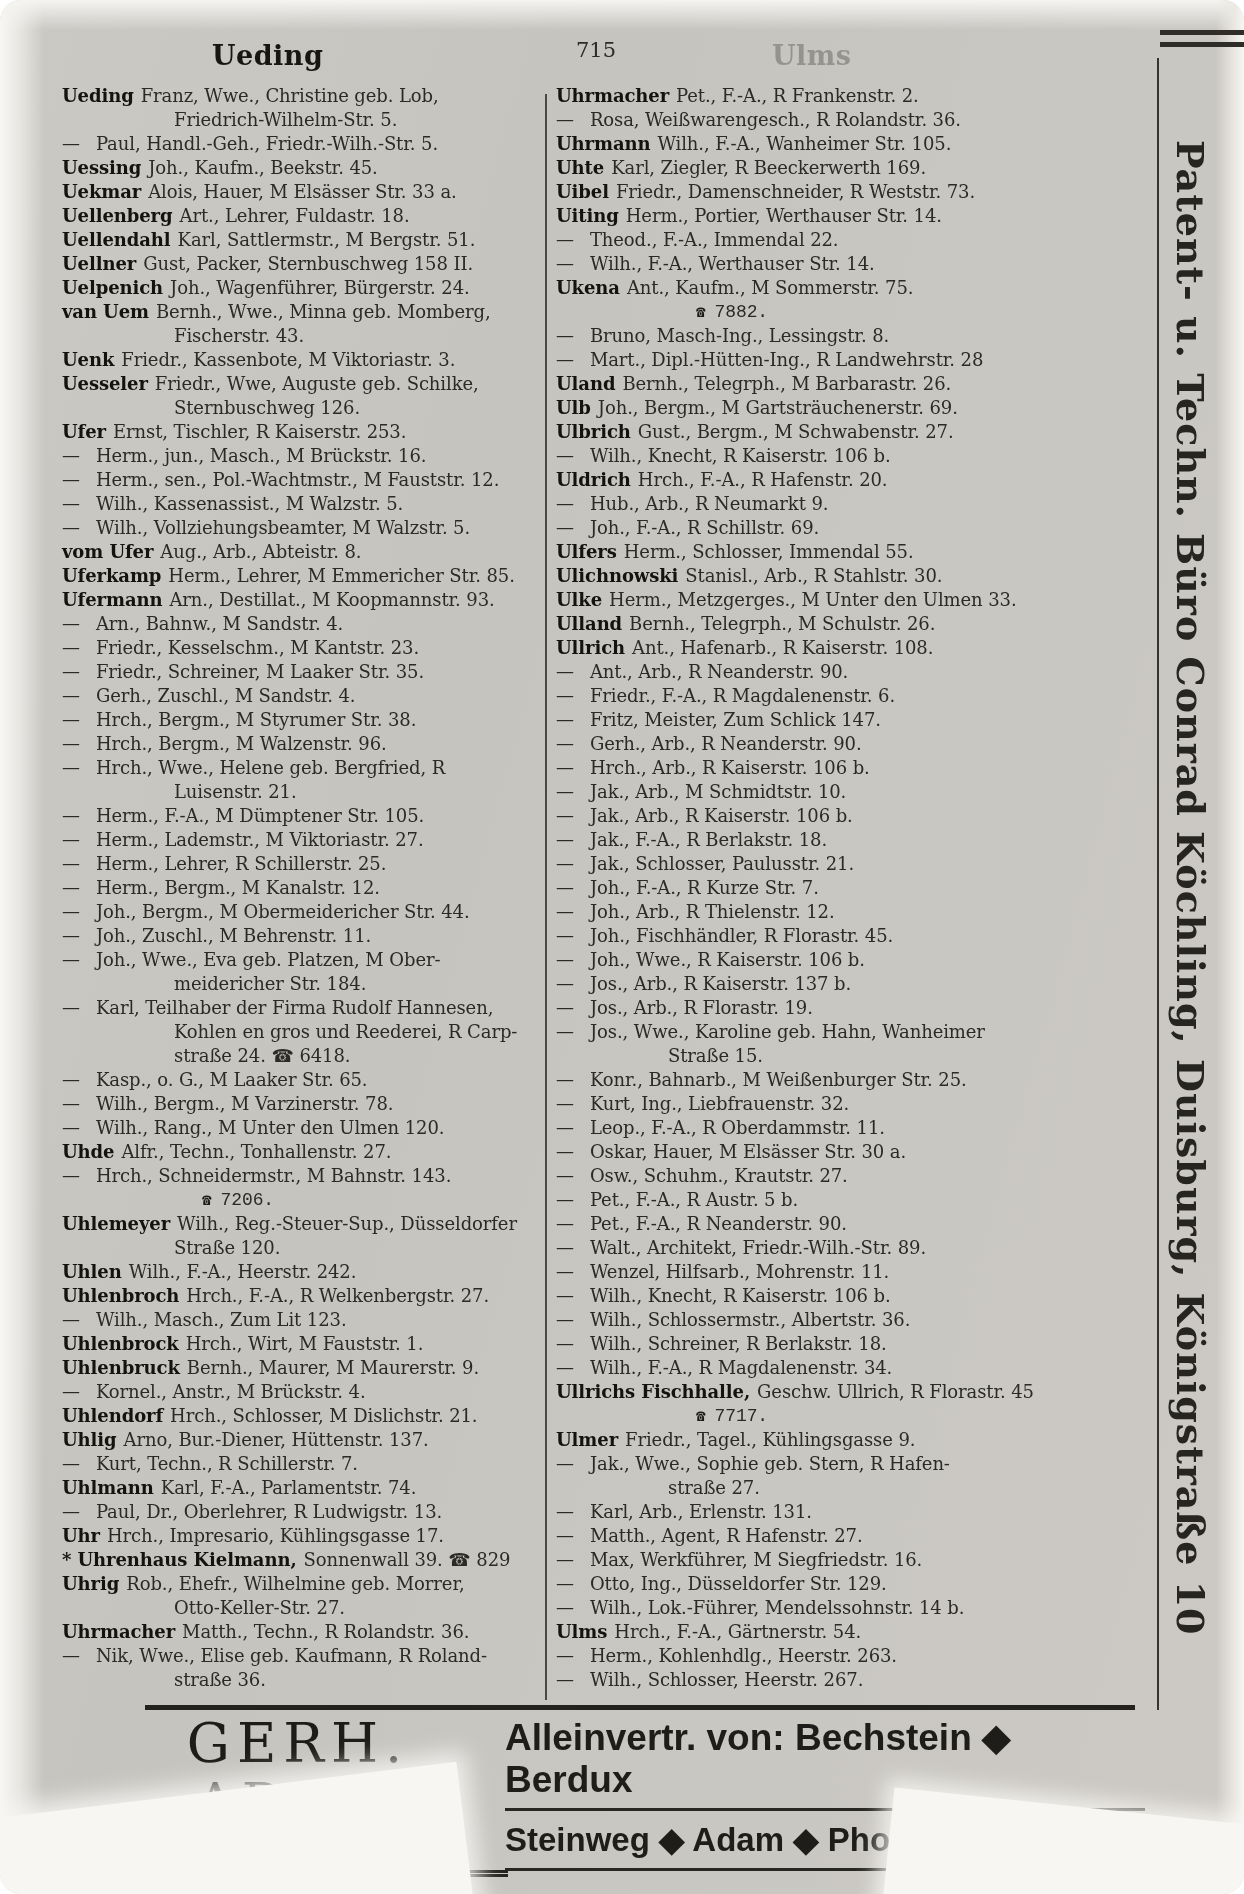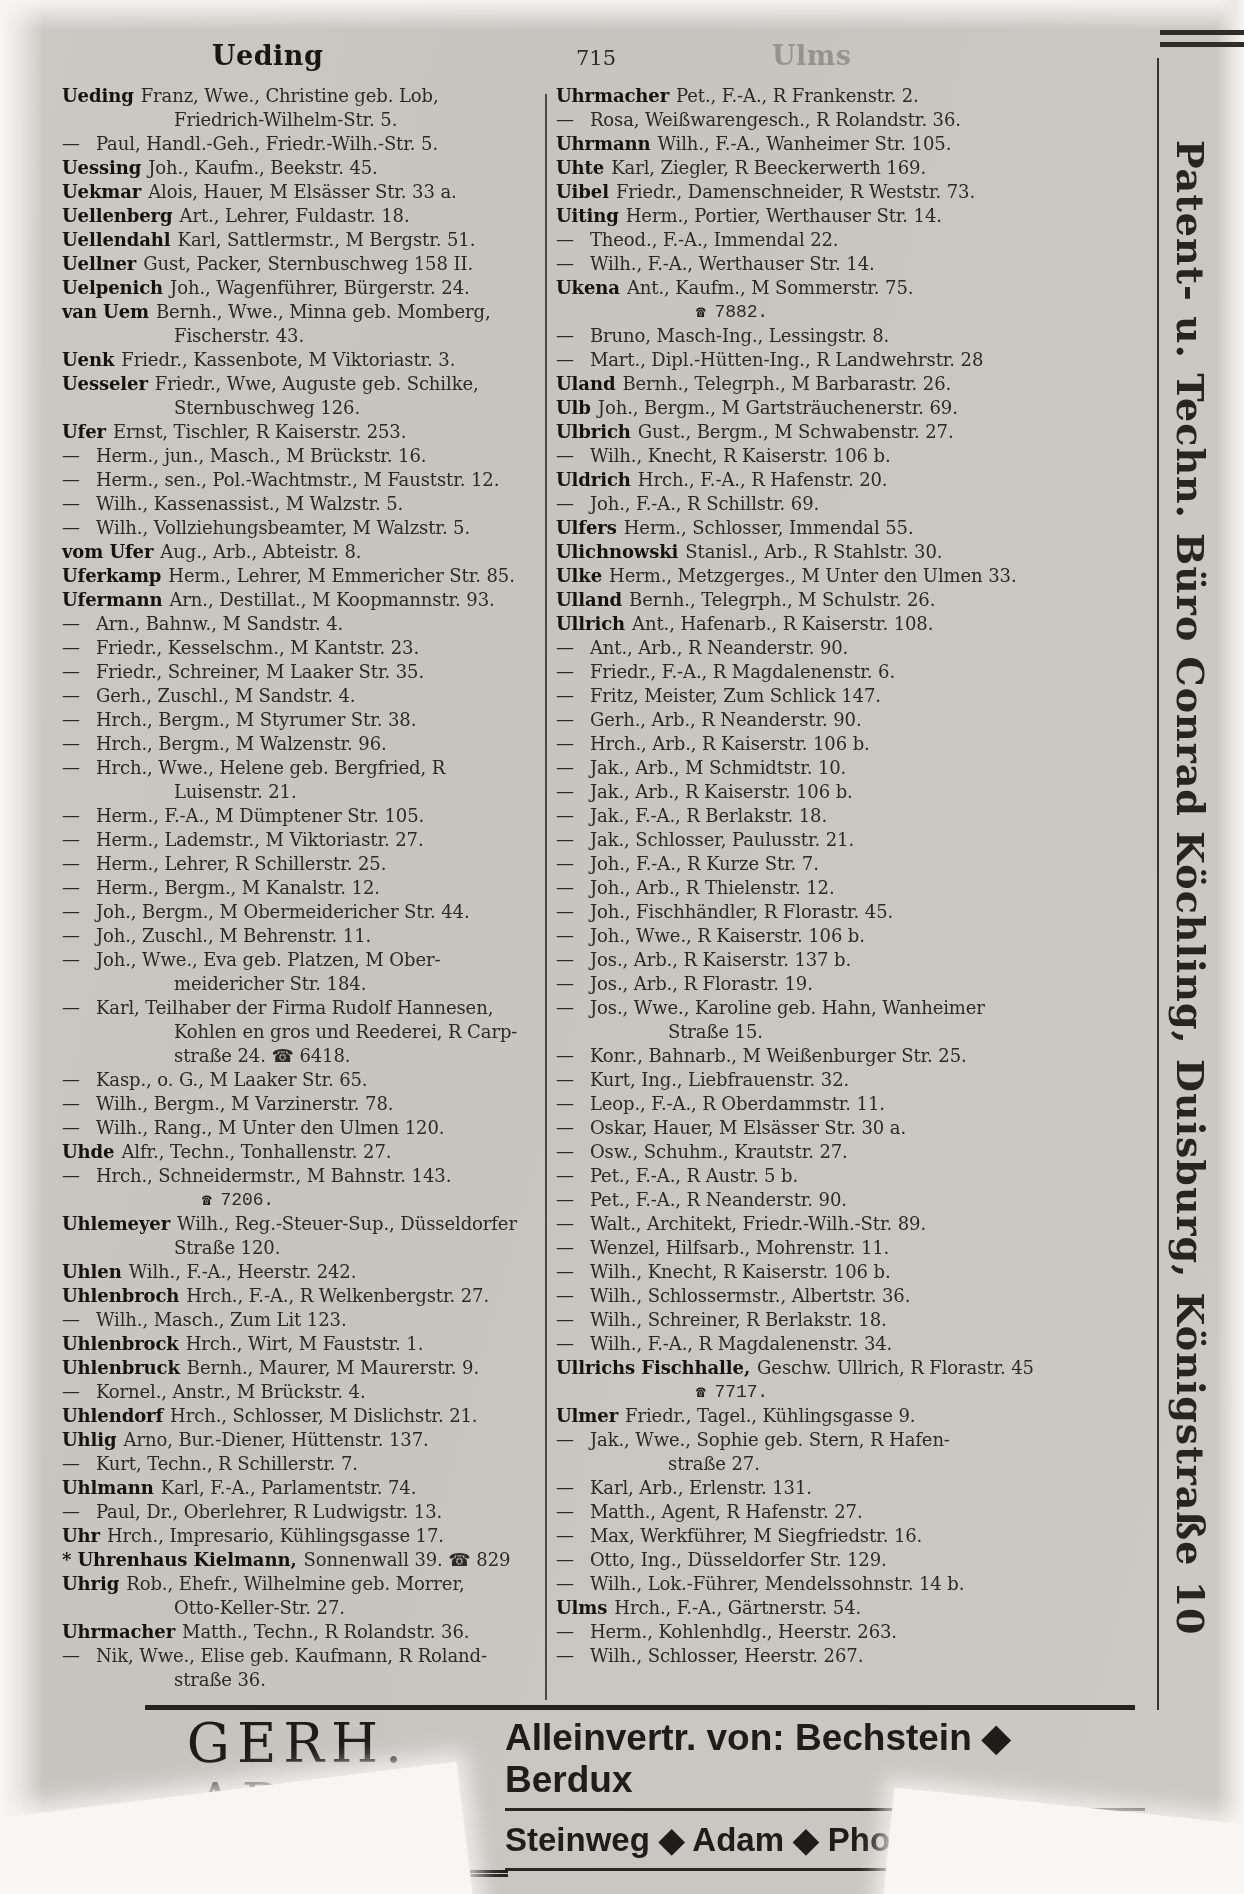--- a/index.html
+++ b/index.html
@@ -1,36 +1,37 @@
 <!DOCTYPE html>
 <html><head>
 <meta charset="utf-8">
 <style>
   html,body { margin:0; padding:0; }
   .page {
     position:relative; width:1244px; height:1894px; overflow:hidden;
     background:linear-gradient(105deg,#cbc9c4 0%,#c6c4bf 35%,#c9c7c2 65%,#ccc9c4 100%);
     font-family:"DejaVu Serif", serif;
+    border-radius:21px;
   }
   
   .edge-left  { position:absolute; left:0; top:0; width:44px; height:100%;
     background:linear-gradient(to right,#f8f7f4 0%,#e7e6e2 45%,rgba(231,230,226,0) 100%); }
   .edge-top   { position:absolute; left:0; top:0; width:100%; height:30px;
     background:linear-gradient(to bottom,#f5f4f1 0%,rgba(245,244,241,0) 100%); }
   .edge-right { position:absolute; right:0; top:0; width:28px; height:100%;
     background:linear-gradient(to right,rgba(238,236,232,0) 0%,#ece9e4 70%,#f7f6f3 100%); }
   .wedge-bl { position:absolute; left:-70px; bottom:-90px; width:540px; height:190px;
     background:#f7f6f3; transform:rotate(-7deg); box-shadow:0 0 22px 10px rgba(247,246,243,.85); }
   .wedge-br { position:absolute; right:-60px; bottom:-95px; width:420px; height:180px;
     background:#f7f6f3; transform:rotate(6deg); box-shadow:0 0 20px 9px rgba(247,246,243,.8); }
 
   
   .hdr-word  { position:absolute; top:40px; font-size:27px; font-weight:bold; color:#17160f; letter-spacing:.5px; }
   #hdr-left  { left:212px; }
-  #hdr-page  { position:absolute; top:46px; left:576px; font-size:21px; color:#2d2c28; }
+  #hdr-page  { position:absolute; top:38px; left:576px; font-size:21px; color:#2d2c28; }
   #hdr-right { left:772px; color:#6d6c64; opacity:.55; filter:blur(.5px); }
 
   
   .col { position:absolute; top:84px; }
   #col-left  { left:62px;  width:480px; }
   #col-right { left:556px; width:460px; }
   .line { white-space:nowrap; height:24px; font-size:18px; line-height:24px;
           color:#2b2a26; letter-spacing:-.1px; }
   .line .b { font-weight:bold; color:#14130f; margin-right:7px; }
   .line.cont  { padding-left:112px; }
@@ -155,20 +156,21 @@
       <div class="line dash"><span class="dash-mark">—</span><span>Wilh., F.-A., Werthauser Str. 14.</span></div>
       <div class="line head"><span class="b">Ukena</span><span>Ant., Kaufm., M Sommerstr. 75.</span></div>
       <div class="line phone"><span class="phone-icon">☎</span><span>7882.</span></div>
       <div class="line dash"><span class="dash-mark">—</span><span>Bruno, Masch-Ing., Lessingstr. 8.</span></div>
       <div class="line dash"><span class="dash-mark">—</span><span>Mart., Dipl.-Hütten-Ing., R Landwehrstr. 28</span></div>
       <div class="line head"><span class="b">Uland</span><span>Bernh., Telegrph., M Barbarastr. 26.</span></div>
       <div class="line head"><span class="b">Ulb</span><span>Joh., Bergm., M Gartsträuchenerstr. 69.</span></div>
       <div class="line head"><span class="b">Ulbrich</span><span>Gust., Bergm., M Schwabenstr. 27.</span></div>
       <div class="line dash"><span class="dash-mark">—</span><span>Wilh., Knecht, R Kaiserstr. 106 b.</span></div>
       <div class="line head"><span class="b">Uldrich</span><span>Hrch., F.-A., R Hafenstr. 20.</span></div>
+      <div class="line dash"><span class="dash-mark">—</span><span>Hub., Arb., R Neumarkt 9.</span></div>
       <div class="line dash"><span class="dash-mark">—</span><span>Joh., F.-A., R Schillstr. 69.</span></div>
       <div class="line head"><span class="b">Ulfers</span><span>Herm., Schlosser, Immendal 55.</span></div>
       <div class="line head"><span class="b">Ulichnowski</span><span>Stanisl., Arb., R Stahlstr. 30.</span></div>
       <div class="line head"><span class="b">Ulke</span><span>Herm., Metzgerges., M Unter den Ulmen 33.</span></div>
       <div class="line head"><span class="b">Ulland</span><span>Bernh., Telegrph., M Schulstr. 26.</span></div>
       <div class="line head"><span class="b">Ullrich</span><span>Ant., Hafenarb., R Kaiserstr. 108.</span></div>
       <div class="line dash"><span class="dash-mark">—</span><span>Ant., Arb., R Neanderstr. 90.</span></div>
       <div class="line dash"><span class="dash-mark">—</span><span>Friedr., F.-A., R Magdalenenstr. 6.</span></div>
       <div class="line dash"><span class="dash-mark">—</span><span>Fritz, Meister, Zum Schlick 147.</span></div>
       <div class="line dash"><span class="dash-mark">—</span><span>Gerh., Arb., R Neanderstr. 90.</span></div>

